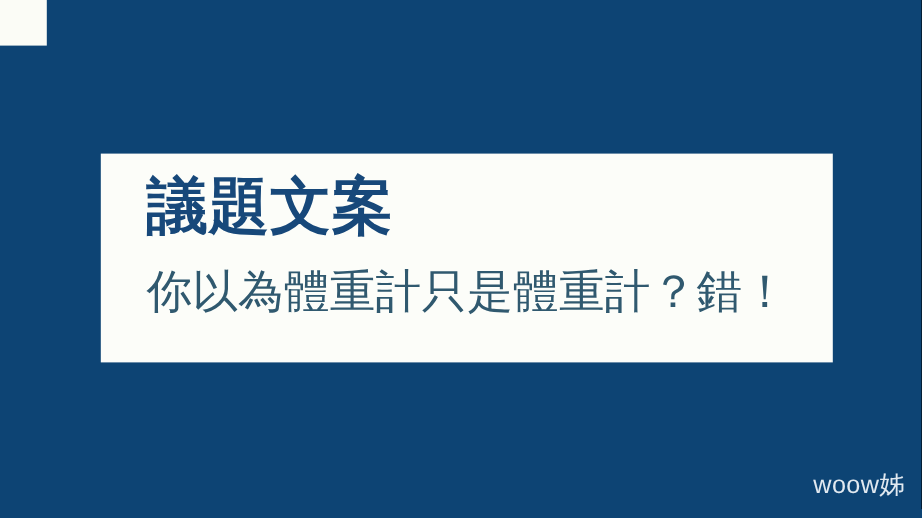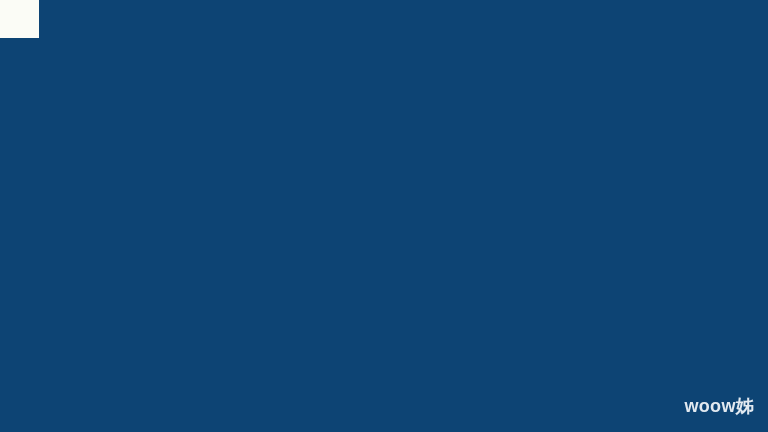--- a/index.html
+++ b/index.html
@@ -61,32 +61,36 @@
     letter-spacing: 0.2px;
     color: #30596f;
     font-weight: 400;
     white-space: nowrap;
   }
 
   #watermark {
     position: absolute;
     right: 14px;
     bottom: 17px;
-    font-size: 18px;
+    font-size: 21px;
     line-height: 1;
     color: #f2f6fa;
-    font-weight: 700;
+    font-weight: 400;
     letter-spacing: 0.3px;
     white-space: nowrap;
     opacity: 0.93;
   }
 </style>
 </head>
 <body>
 
 <div id="slide">
 
   <div id="corner-notch"></div>
 
+  <div id="content-card">
+    <div id="title-heading">議題文案</div>
+    <div id="subtitle-text">你以為體重計只是體重計？錯！</div>
+  </div>
 
   <div id="watermark">woow姊</div>
 
 </div>
 
 </body></html>

